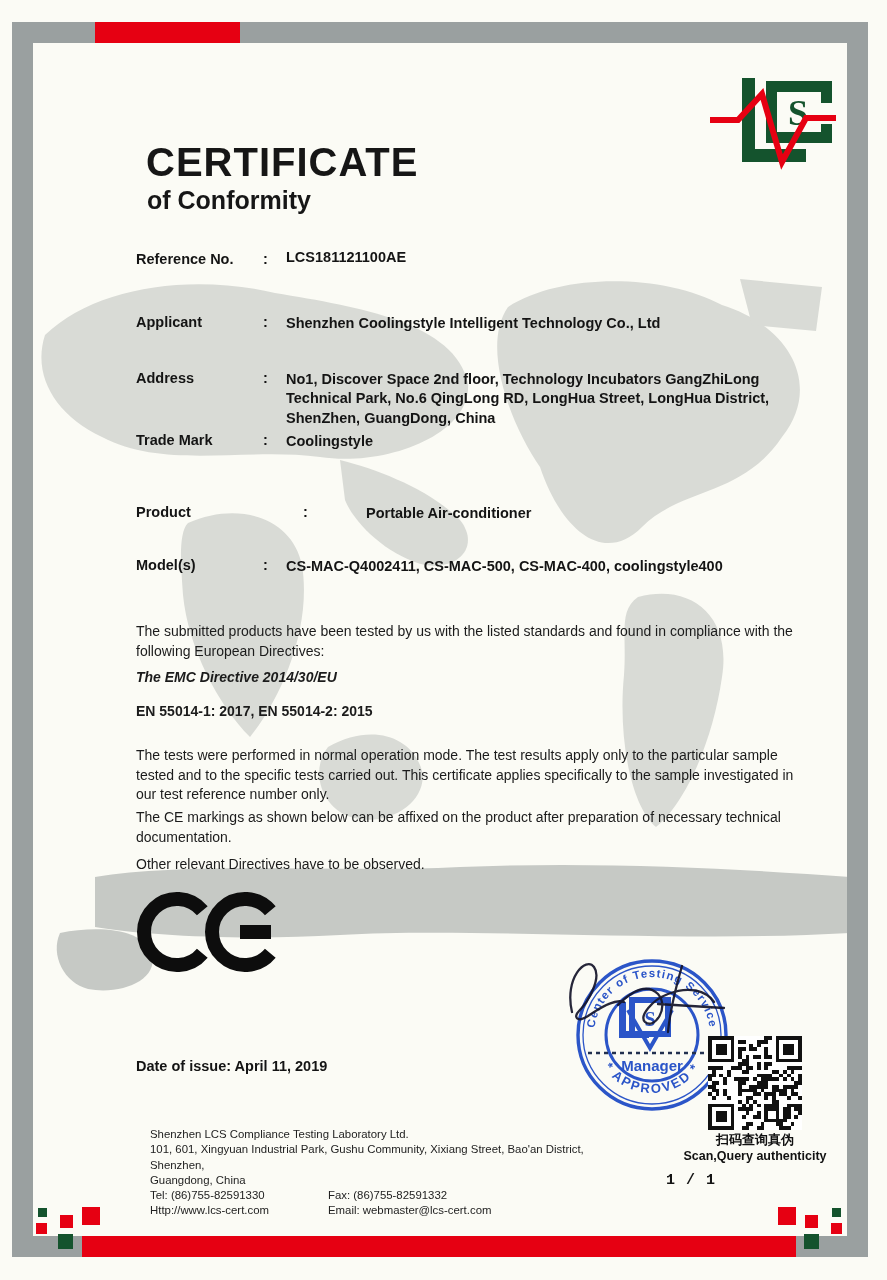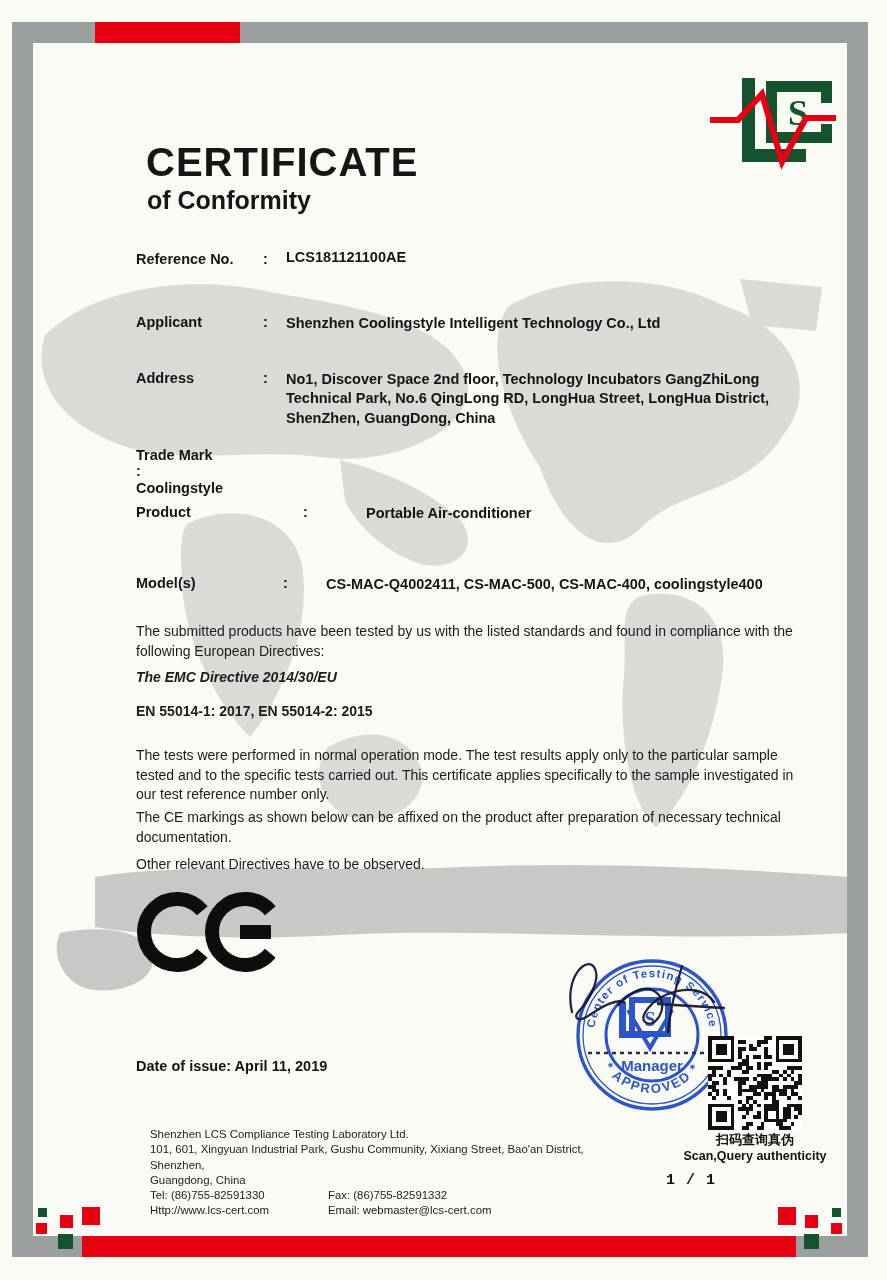--- a/index.html
+++ b/index.html
@@ -122,31 +122,31 @@
   <div class="frow" style="top:314px;">
     <span class="flabel">Applicant</span>
     <span class="fcolon">:</span>
     <span class="fvalue">Shenzhen Coolingstyle Intelligent Technology Co., Ltd</span>
   </div>
   <div class="frow" style="top:370px;">
     <span class="flabel">Address</span>
     <span class="fcolon">:</span>
     <span class="fvalue">No1, Discover Space 2nd floor, Technology Incubators GangZhiLong Technical Park, No.6 QingLong RD, LongHua Street, LongHua District, ShenZhen, GuangDong, China</span>
   </div>
-  <div class="frow" style="top:447px;flex-direction:column;">
+  <div class="frow" style="top:432px;">
     <span class="flabel">Trade Mark</span>
     <span class="fcolon">:</span>
     <span class="fvalue">Coolingstyle</span>
   </div>
   <div class="frow" style="top:504px;gap:40px;">
     <span class="flabel">Product</span>
     <span class="fcolon">:</span>
     <span class="fvalue">Portable Air-conditioner</span>
   </div>
-  <div class="frow" style="top:575px;gap:20px;">
+  <div class="frow" style="top:557px;">
     <span class="flabel">Model(s)</span>
     <span class="fcolon">:</span>
     <span class="fvalue">CS-MAC-Q4002411, CS-MAC-500, CS-MAC-400, coolingstyle400</span>
   </div>
 
   <div class="para" style="top:622px;">The submitted products have been tested by us with the listed standards and found in compliance with the following European Directives:</div>
   <div class="para bold" style="top:668px;font-style:italic;">The EMC Directive 2014/30/EU</div>
   <div class="para bold" style="top:702px;">EN 55014-1: 2017, EN 55014-2: 2015</div>
   <div class="para" style="top:746px;">The tests were performed in normal operation mode. The test results apply only to the particular sample tested and to the specific tests carried out. This certificate applies specifically to the sample investigated in our test reference number only.</div>
   <div class="para" style="top:808px;">The CE markings as shown below can be affixed on the product after preparation of necessary technical documentation.</div>

